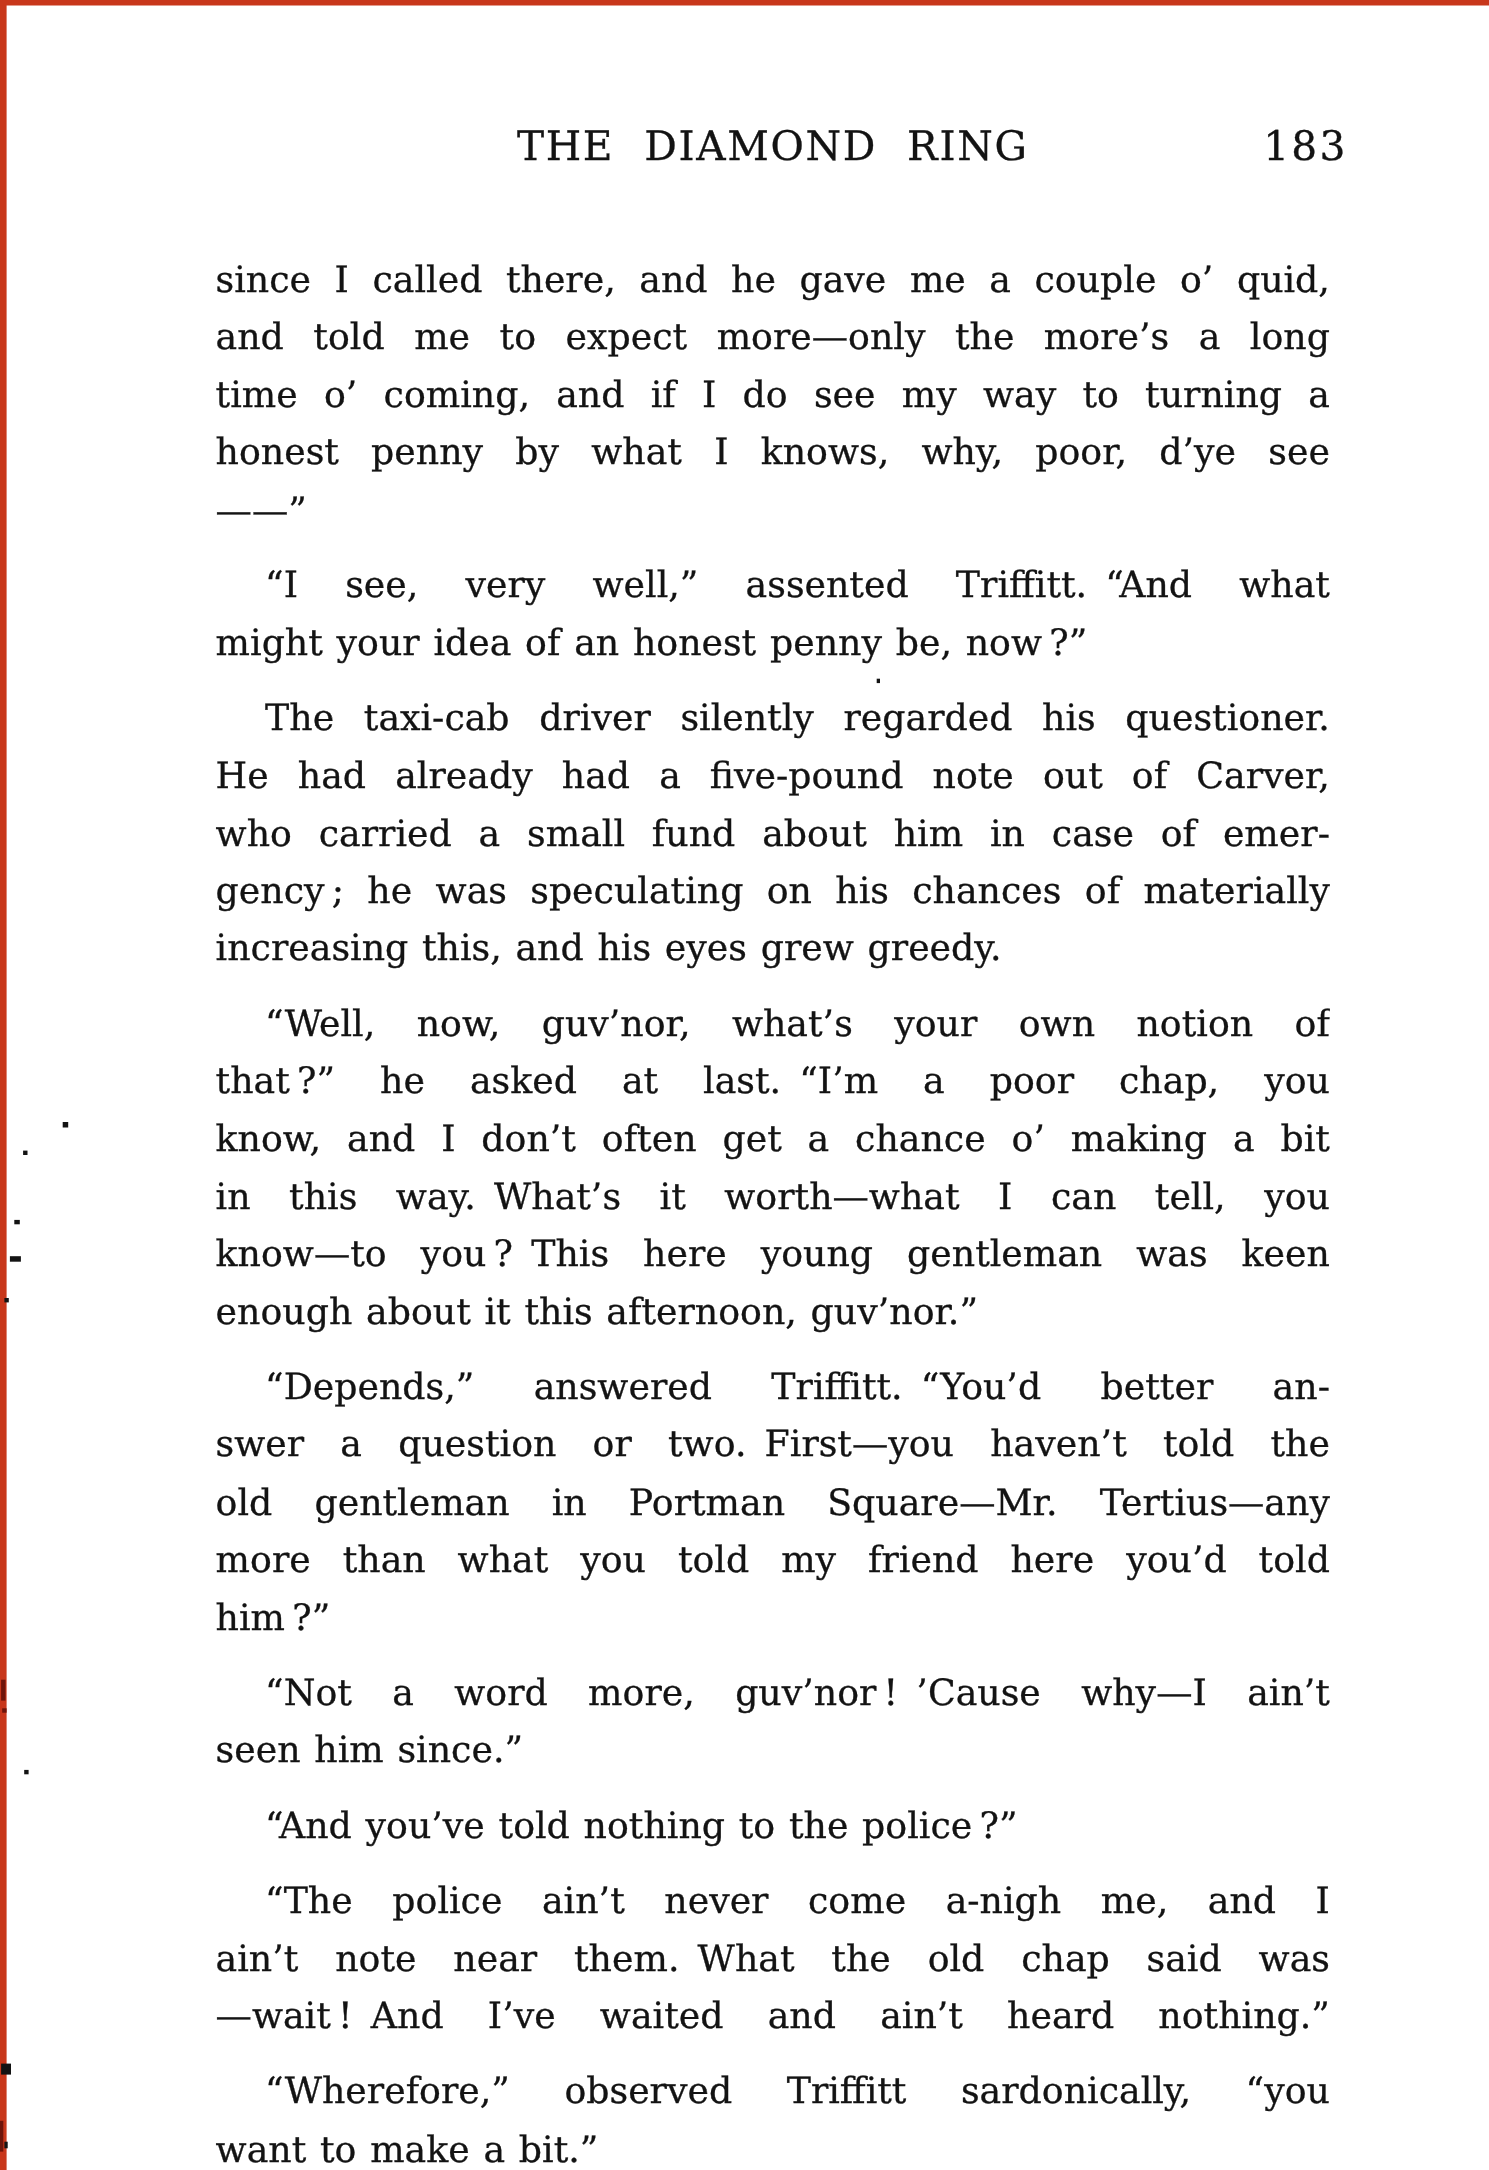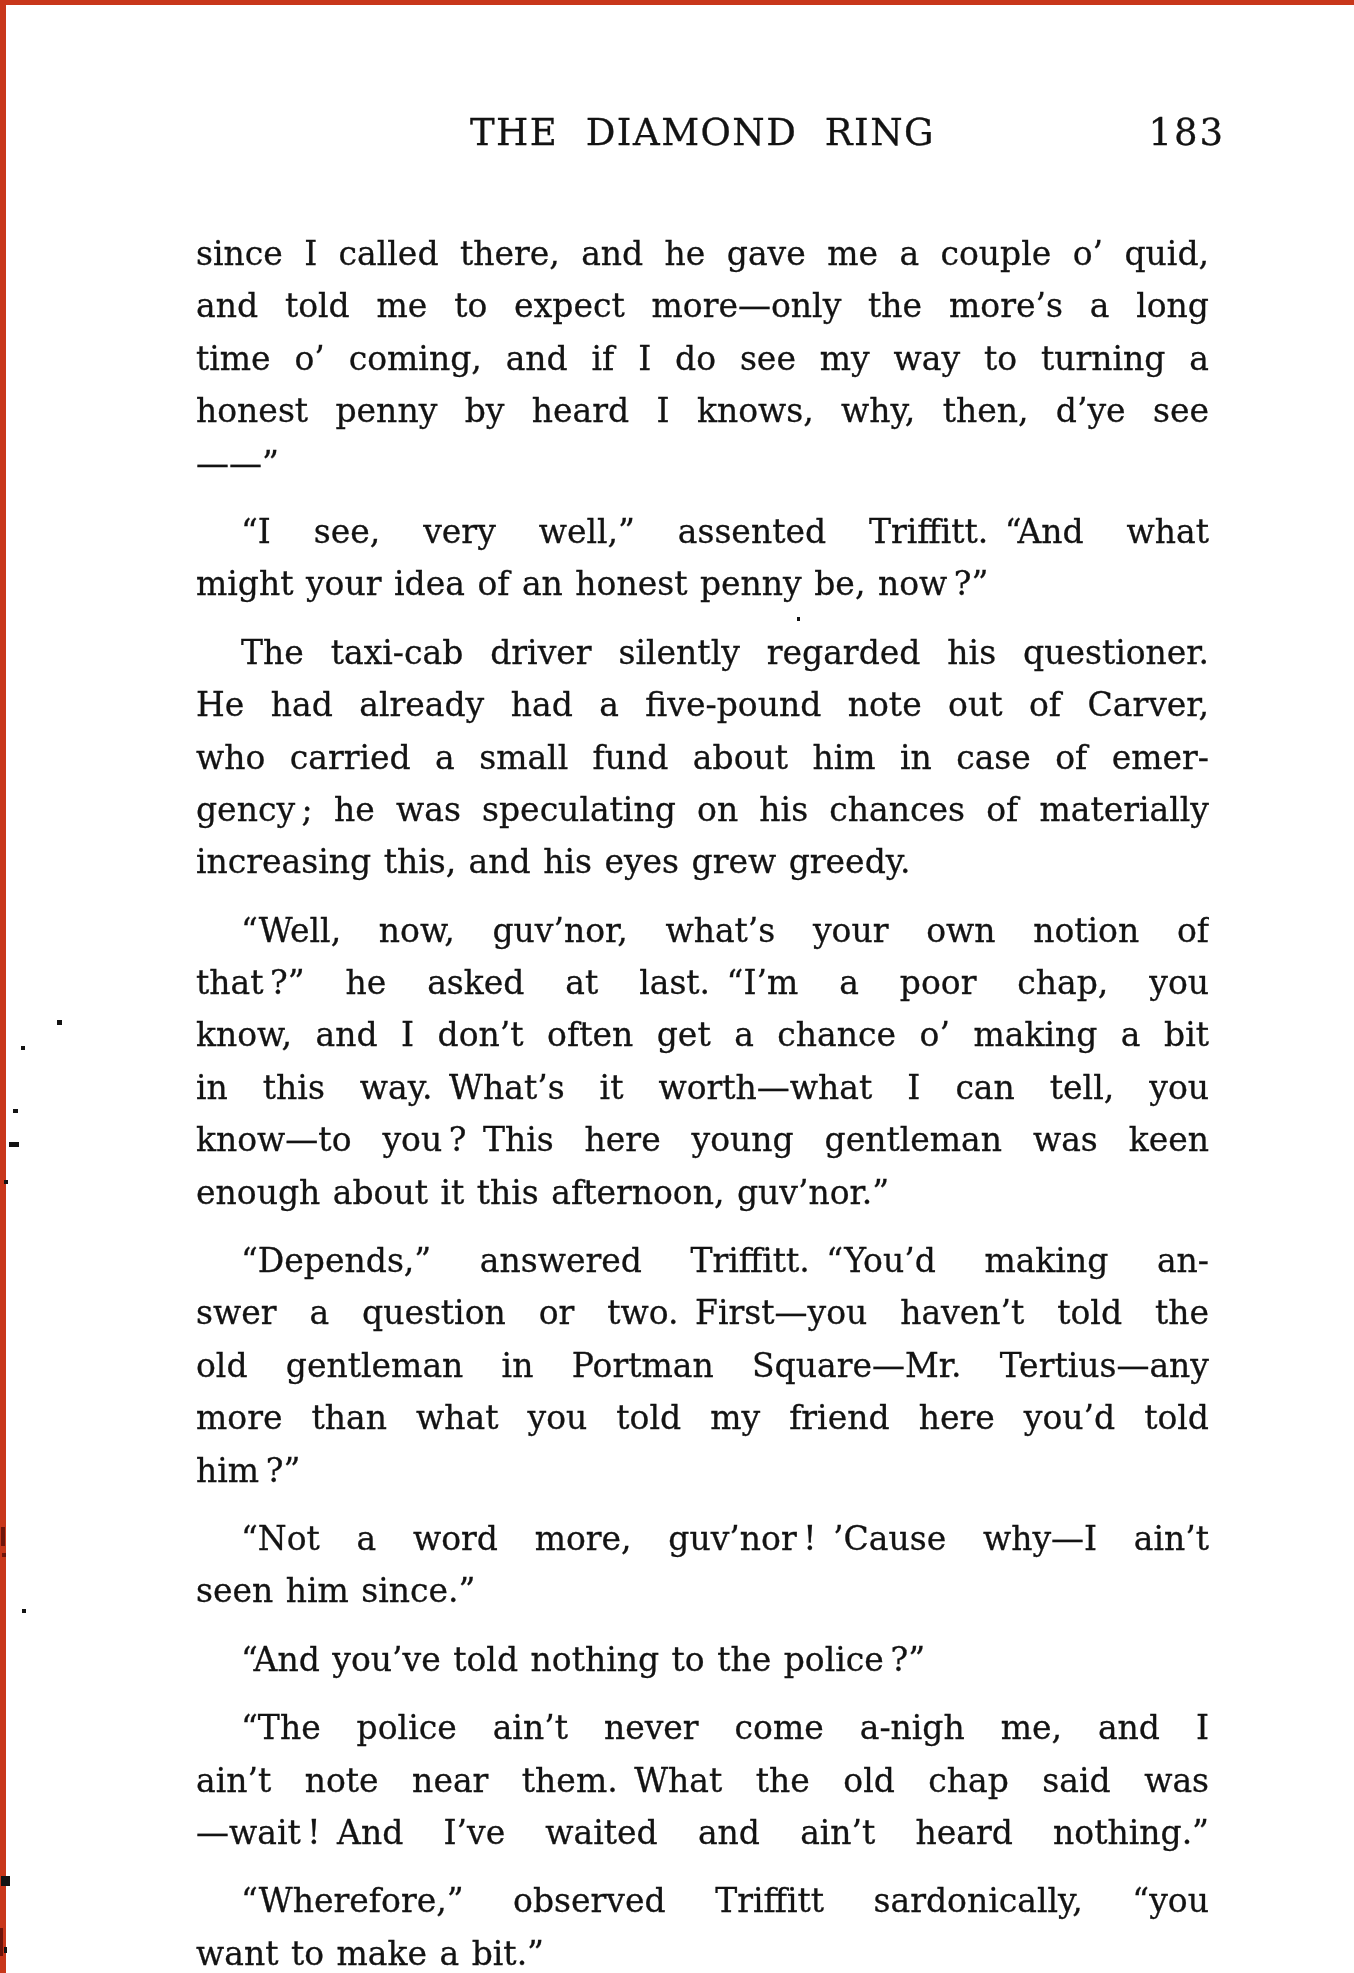--- a/index.html
+++ b/index.html
@@ -68,21 +68,21 @@
   <div class="header">
     <div class="running-title">THE DIAMOND RING</div>
     <div class="page-number">183</div>
   </div>
 
   <div class="text-block">
       <div class="paragraph">
         <div class="line just">since I called there, and he gave me a couple o’ quid,</div>
         <div class="line just">and told me to expect more—only the more’s a long</div>
         <div class="line just">time o’ coming, and if I do see my way to turning a</div>
-        <div class="line just">honest penny by heard I knows, why, then, d’ye see</div>
+        <div class="line just">honest penny by what I knows, why, poor, d’ye see</div>
         <div class="line">——”</div>
       </div>
       <div class="paragraph">
         <div class="line just indent">“I see, very well,” assented Triffitt. “And what</div>
         <div class="line">might your idea of an honest penny be, now ?”</div>
       </div>
       <div class="paragraph">
         <div class="line just indent">The taxi-cab driver silently regarded his questioner.</div>
         <div class="line just">He had already had a five-pound note out of Carver,</div>
         <div class="line just">who carried a small fund about him in case of emer-</div>
@@ -91,21 +91,21 @@
       </div>
       <div class="paragraph">
         <div class="line just indent">“Well, now, guv’nor, what’s your own notion of</div>
         <div class="line just">that ?” he asked at last. “I’m a poor chap, you</div>
         <div class="line just">know, and I don’t often get a chance o’ making a bit</div>
         <div class="line just">in this way. What’s it worth—what I can tell, you</div>
         <div class="line just">know—to you ? This here young gentleman was keen</div>
         <div class="line">enough about it this afternoon, guv’nor.”</div>
       </div>
       <div class="paragraph">
-        <div class="line just indent">“Depends,” answered Triffitt. “You’d making an-</div>
+        <div class="line just indent">“Depends,” answered Triffitt. “You’d better an-</div>
         <div class="line just">swer a question or two. First—you haven’t told the</div>
         <div class="line just">old gentleman in Portman Square—Mr. Tertius—any</div>
         <div class="line just">more than what you told my friend here you’d told</div>
         <div class="line">him ?”</div>
       </div>
       <div class="paragraph">
         <div class="line just indent">“Not a word more, guv’nor ! ’Cause why—I ain’t</div>
         <div class="line">seen him since.”</div>
       </div>
       <div class="paragraph">

